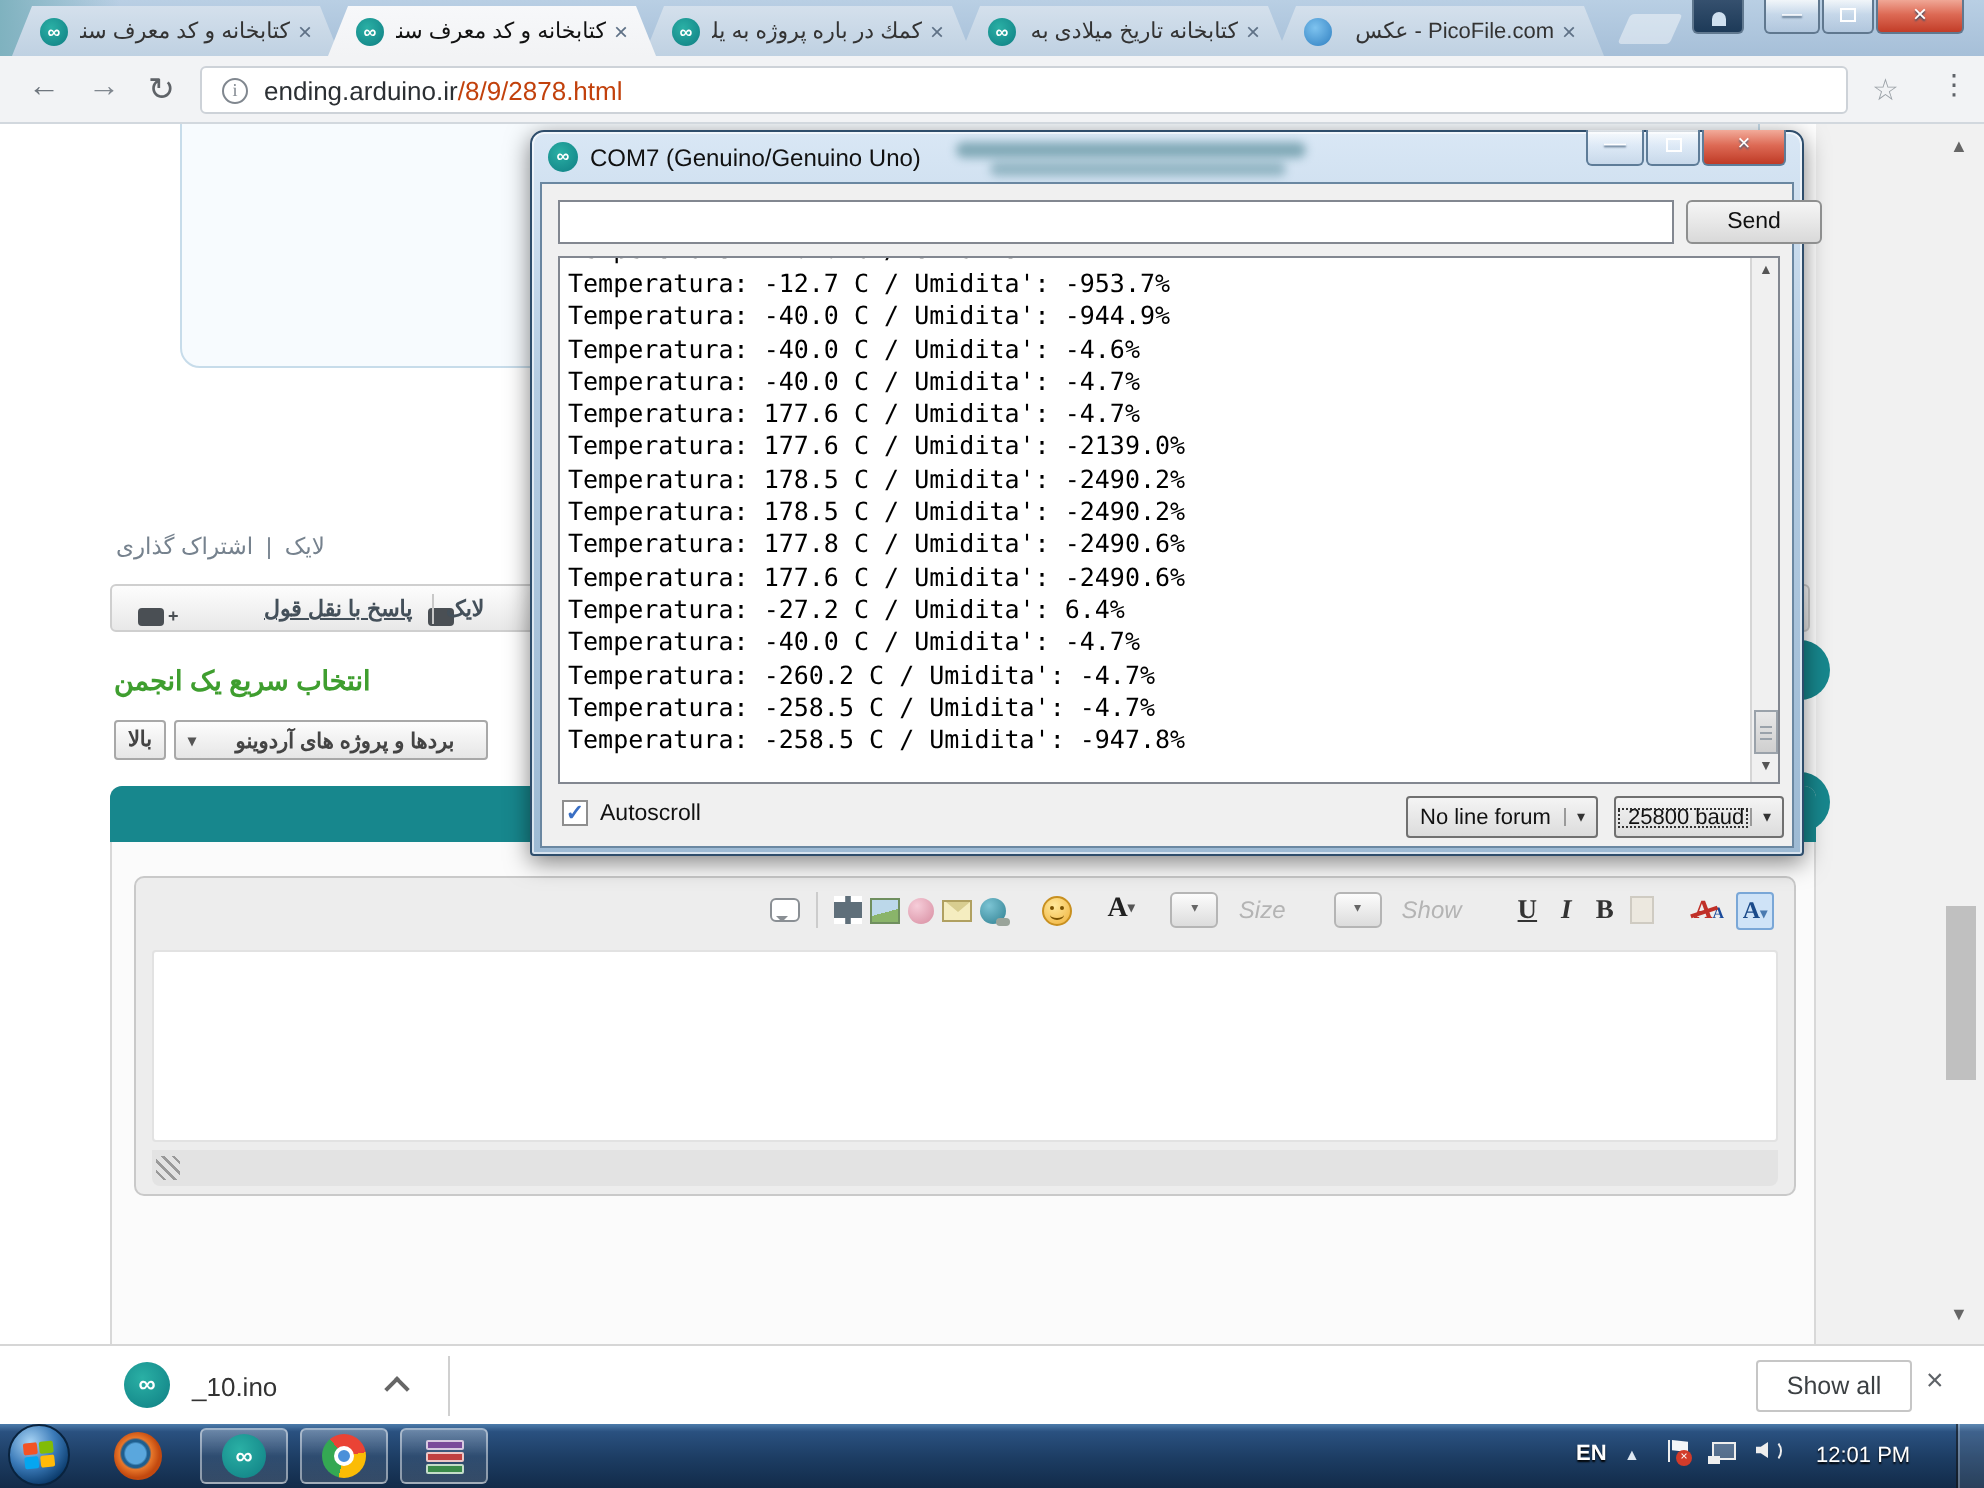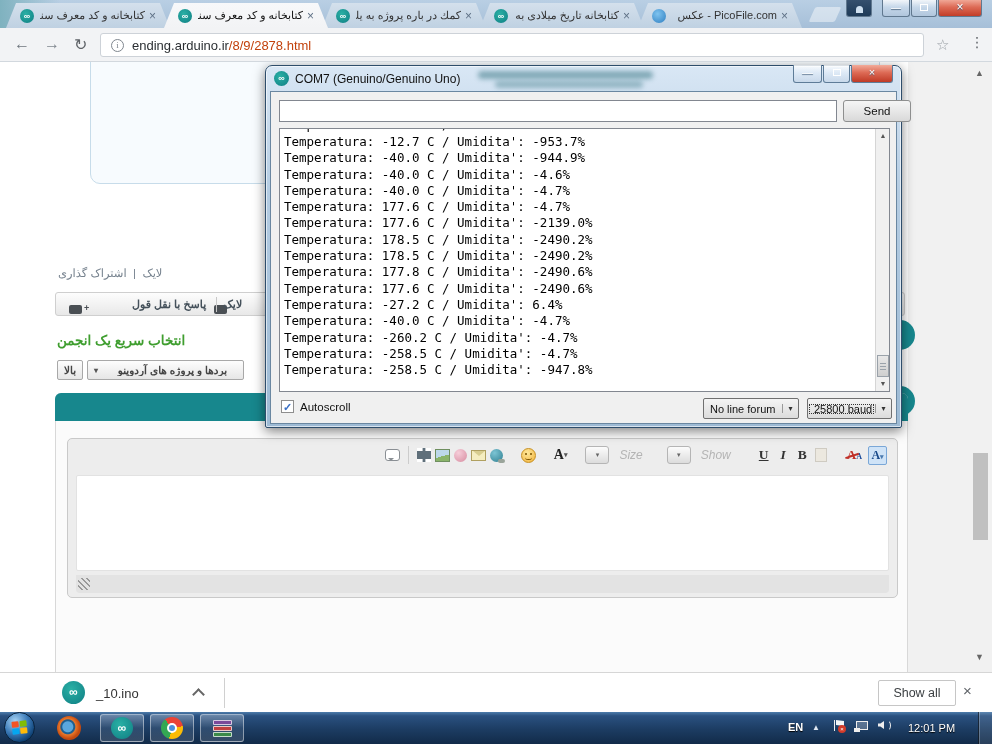--- a/index.html
+++ b/index.html
@@ -268,21 +268,21 @@
 
     <div class="like-row">
       <a href="#">لایک</a>
       &nbsp;<span>|</span>&nbsp;
       <a href="#">اشتراک گذاری</a>
     </div>
 
     <div class="reply-strip">
       <span class="bub abs" style="left:13px; top:7px;"></span>
       <span class="plus-sup abs" style="left:28px; top:10px;">+</span>
-      <span class="rs-item" style="left:76px;">پاسخ با نقل قول</span>
+      <span class="rs-item" style="left:76px;text-decoration:underline;">پاسخ با نقل قول</span>
       <span class="bub abs" style="left:141px; top:7px;"></span>
       <span class="rs-sep" style="left:160px;"></span>
       <span class="rs-item" style="left:167px;">لایک</span>
       <span class="bub abs" style="left:193px; top:7px;"></span>
     </div>
 
     <div class="quick-title">انتخاب سریع یک انجمن</div>
     <div class="btn-up">بالا</div>
     <div class="dd-forum">
       <span class="caret">▾</span>

